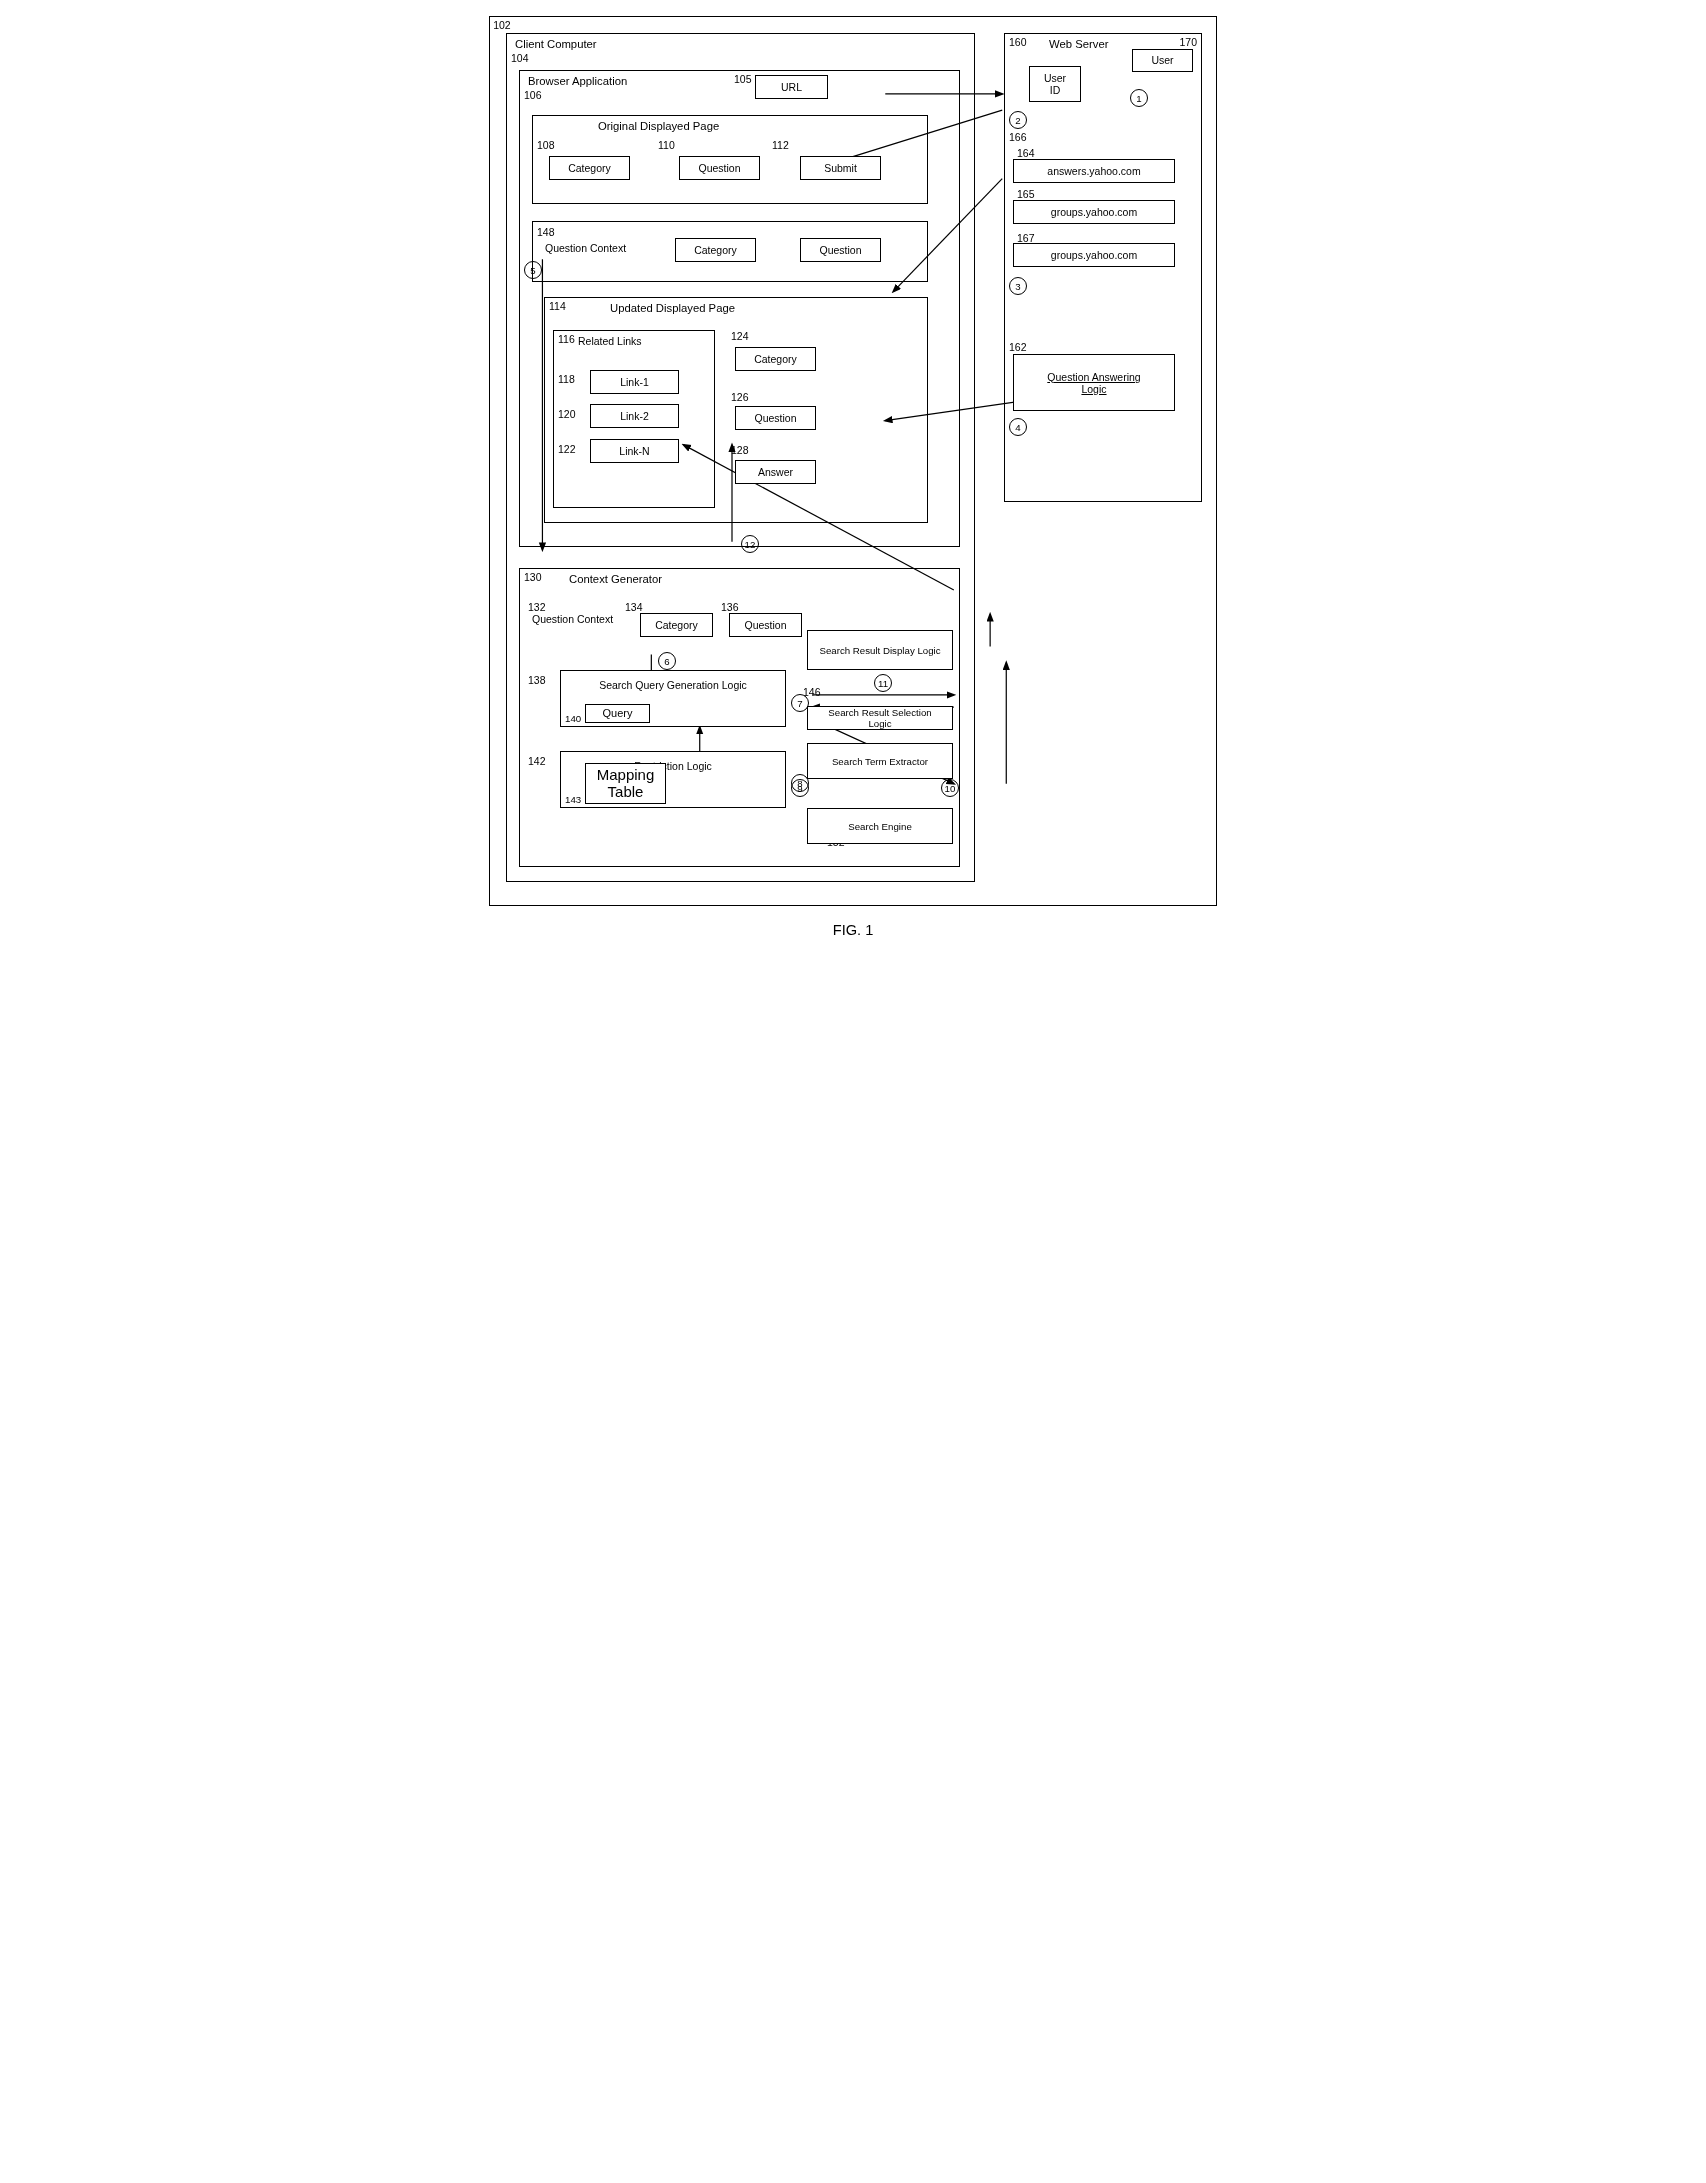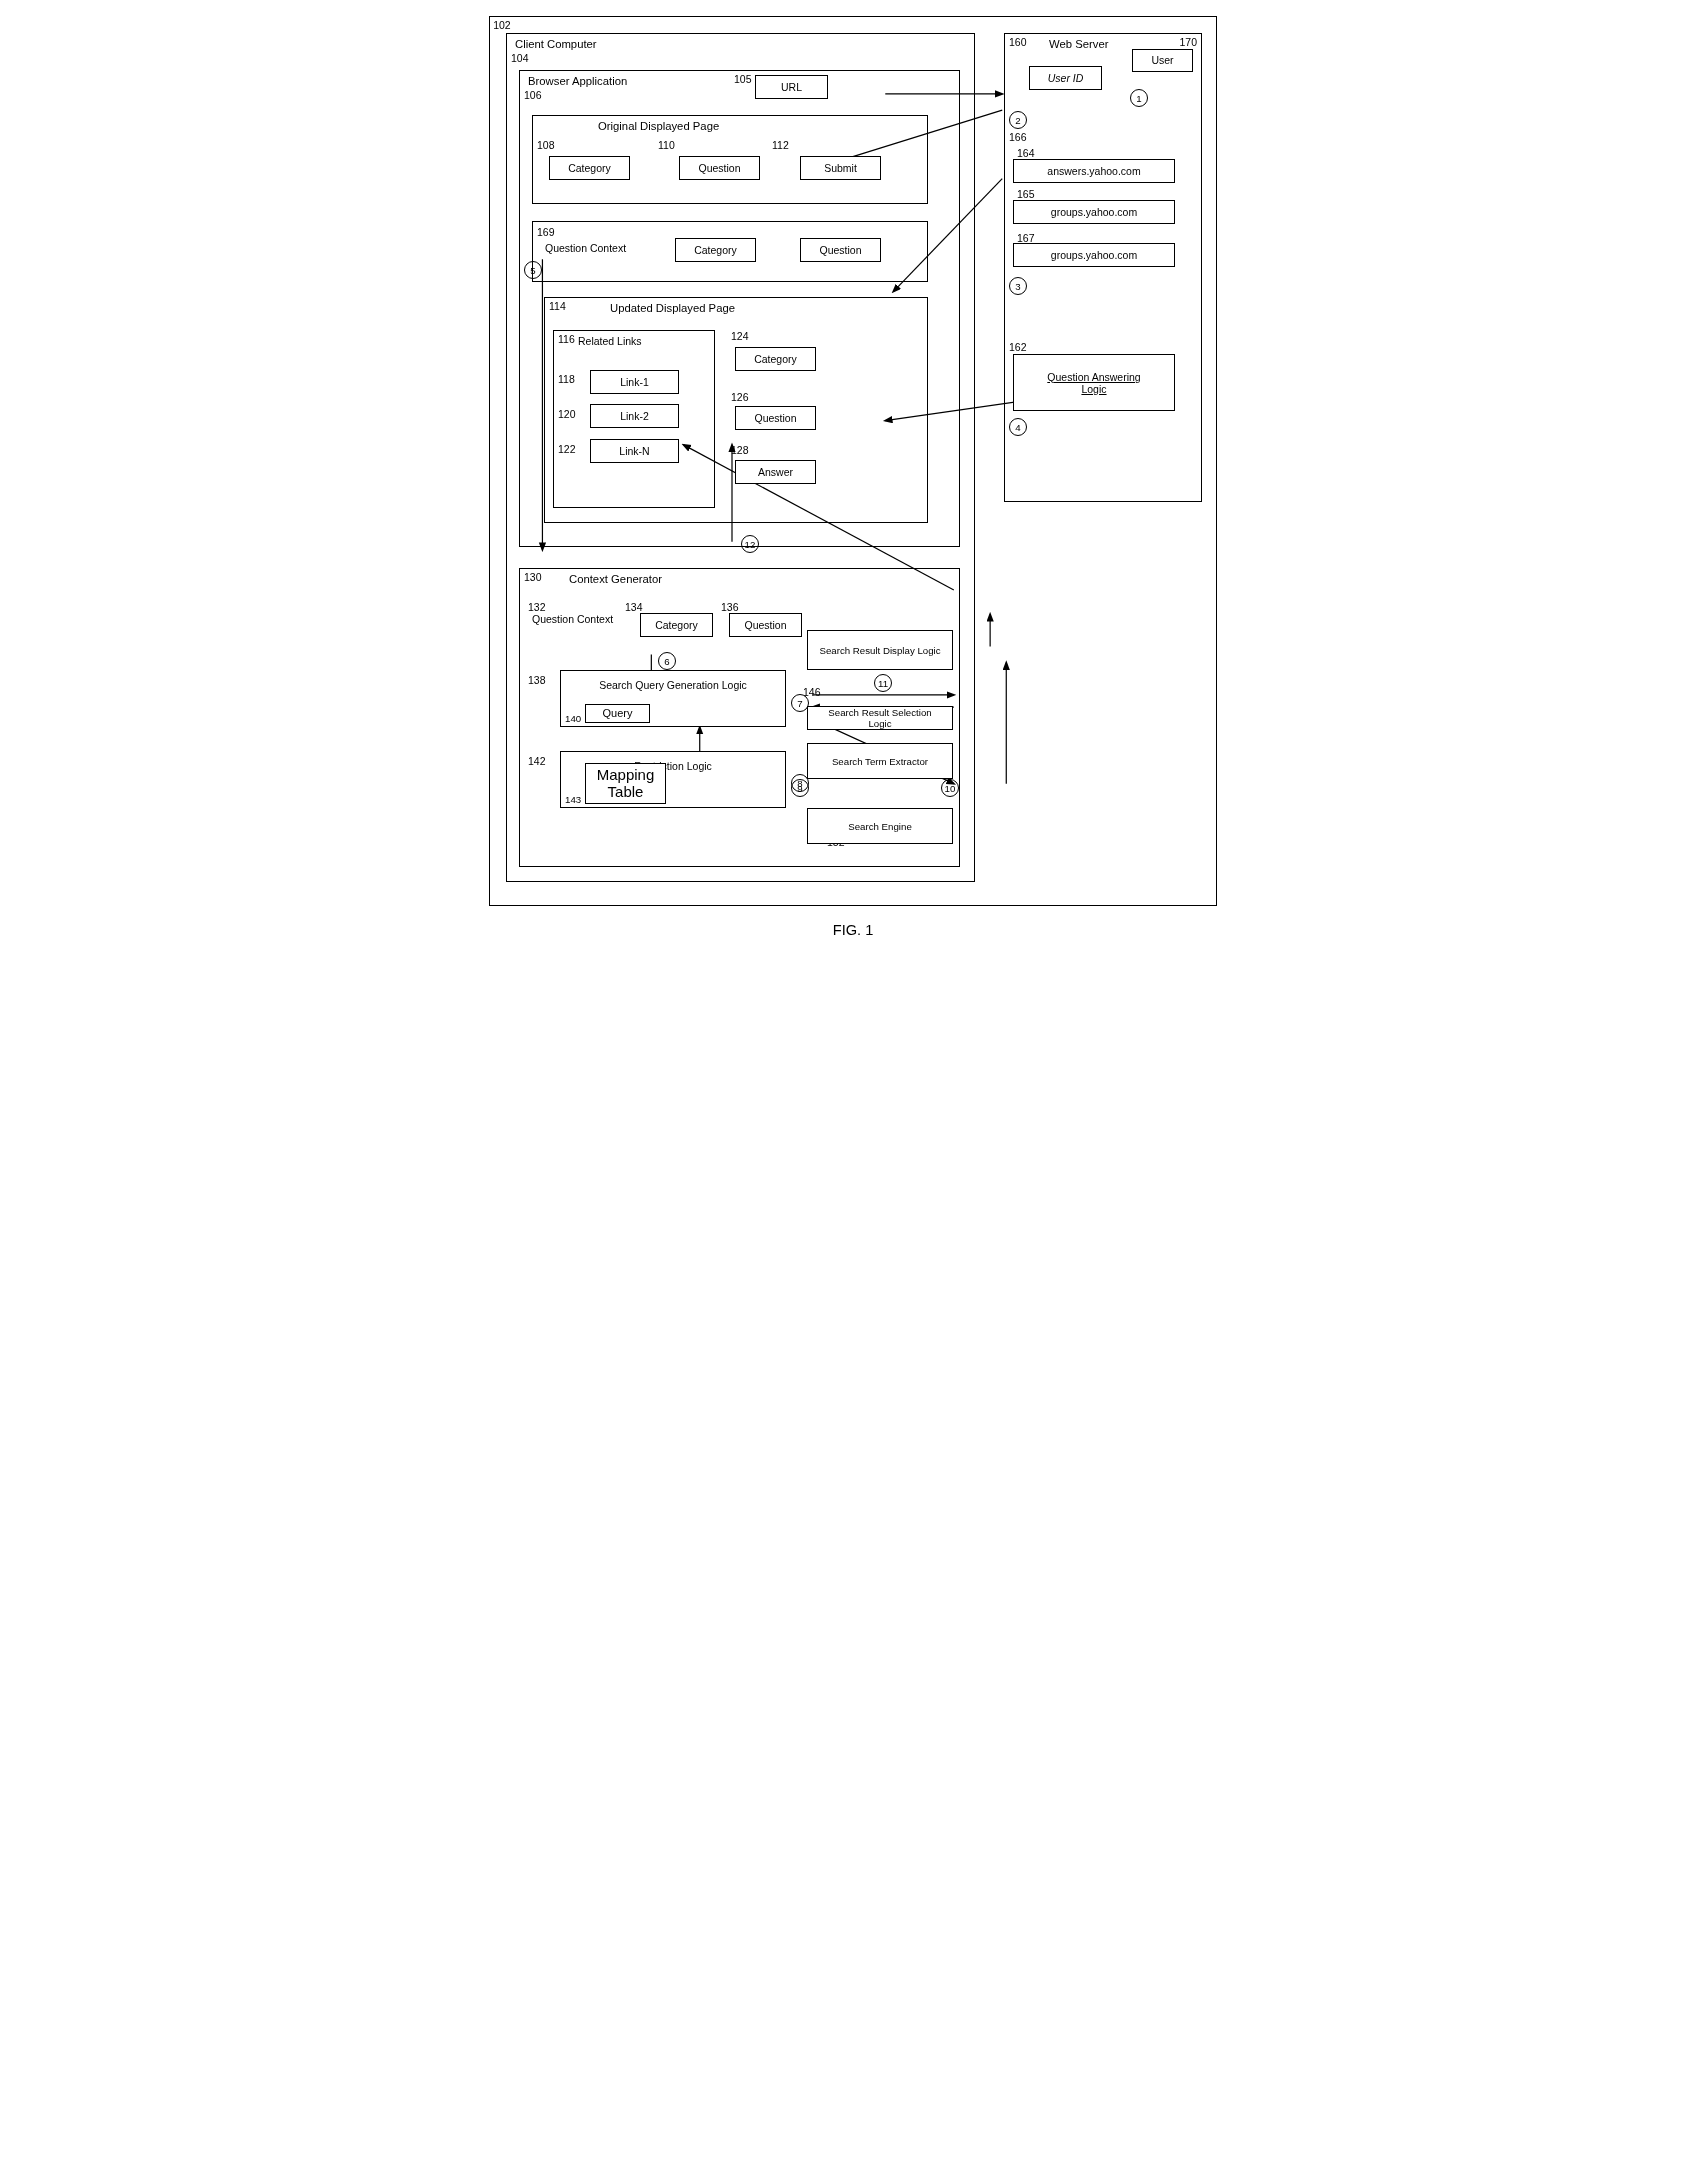--- a/index.html
+++ b/index.html
@@ -159,21 +159,21 @@
           <div class="box" style="top:40px; left:146px; width:81px;">
             <span>Question</span>
           </div>
 
           <div class="box" style="top:40px; left:267px; width:81px;">
             <span>Submit</span>
           </div>
         </div>
 
         <div class="region-original" style="top:150px; left:12px; width:396px; height:61px;">
-          <span class="number-label" style="top:4px; left:4px; position:absolute;">169</span>
+          <span class="number-label" style="top:4px; left:4px; position:absolute;">148</span>
           <span style="position:absolute; top:20px; left:12px; font-size:10.5px;">Question Context</span>
 
           <div class="box" style="top:16px; left:142px; width:81px;">
             <span>Category</span>
           </div>
 
           <div class="box" style="top:16px; left:267px; width:81px;">
             <span>Question</span>
           </div>
         </div>
@@ -317,21 +317,21 @@
     <div class="region-web-server" style="top:16px; left:514px; width:198px; height:469px;">
       <span class="number-label" style="top:1.6px; left:4px; position:absolute;">160</span>
       <span class="section-label" style="top:4px; left:44px; position:absolute;">Web Server</span>
 
       <span class="number-label" style="top:1.6px; right:4px; position:absolute;">170</span>
       <div class="box" style="top:14.6px; right:8px; width:61px; position:absolute;">
         <span>User</span>
       </div>
 
       <span class="number-label" style="top:40px; left:44px; position:absolute;">172</span>
-      <div class="box" style="top:32px; left:24px; width:73px; position:absolute;font-style:italic;">
+      <div class="box" style="top:32px; left:24px; width:52px; position:absolute;">
         <span>User ID</span>
       </div>
 
       <span style="position:absolute; top:55px; left:125px;">
         <span class="circled">1</span>
       </span>
 
       <span style="position:absolute; top:77px; left:4px;">
         <span class="circled">2</span>
       </span>

